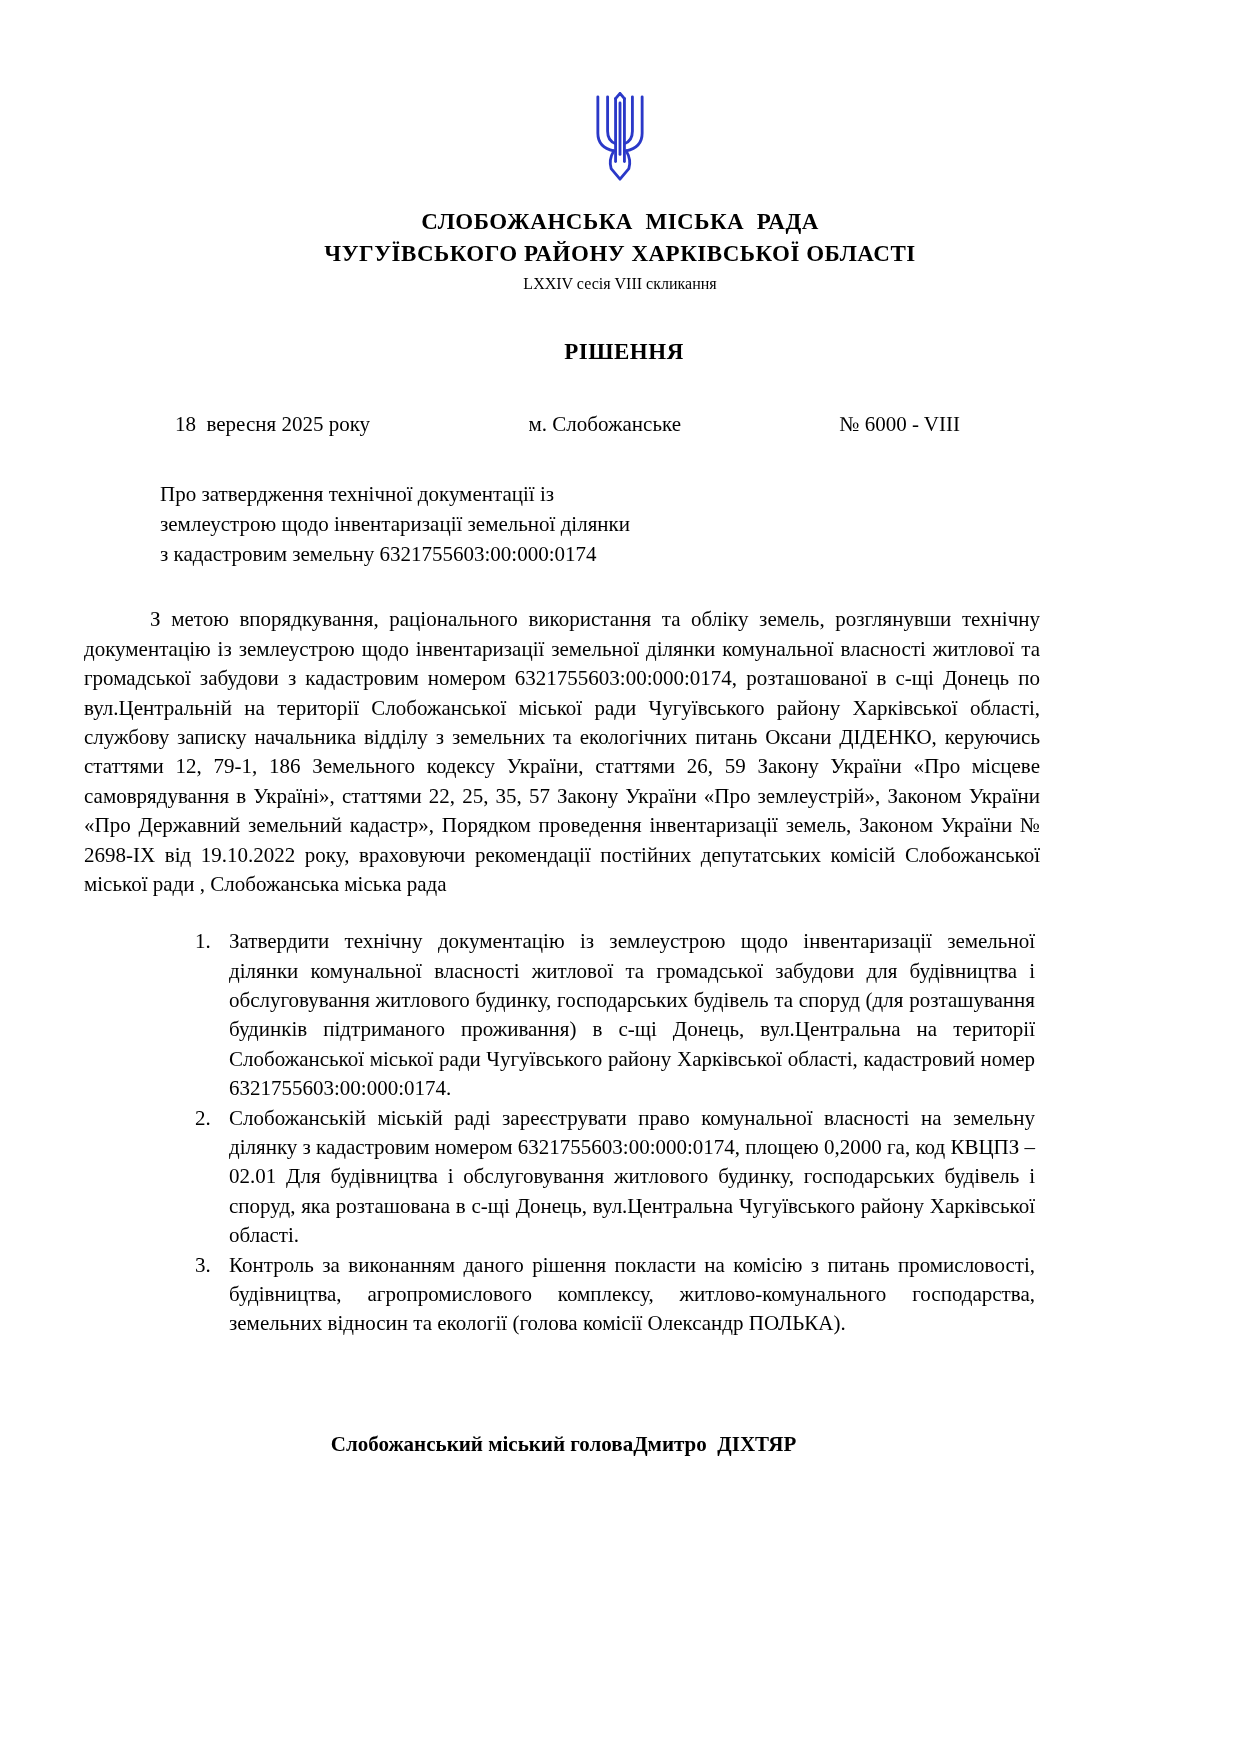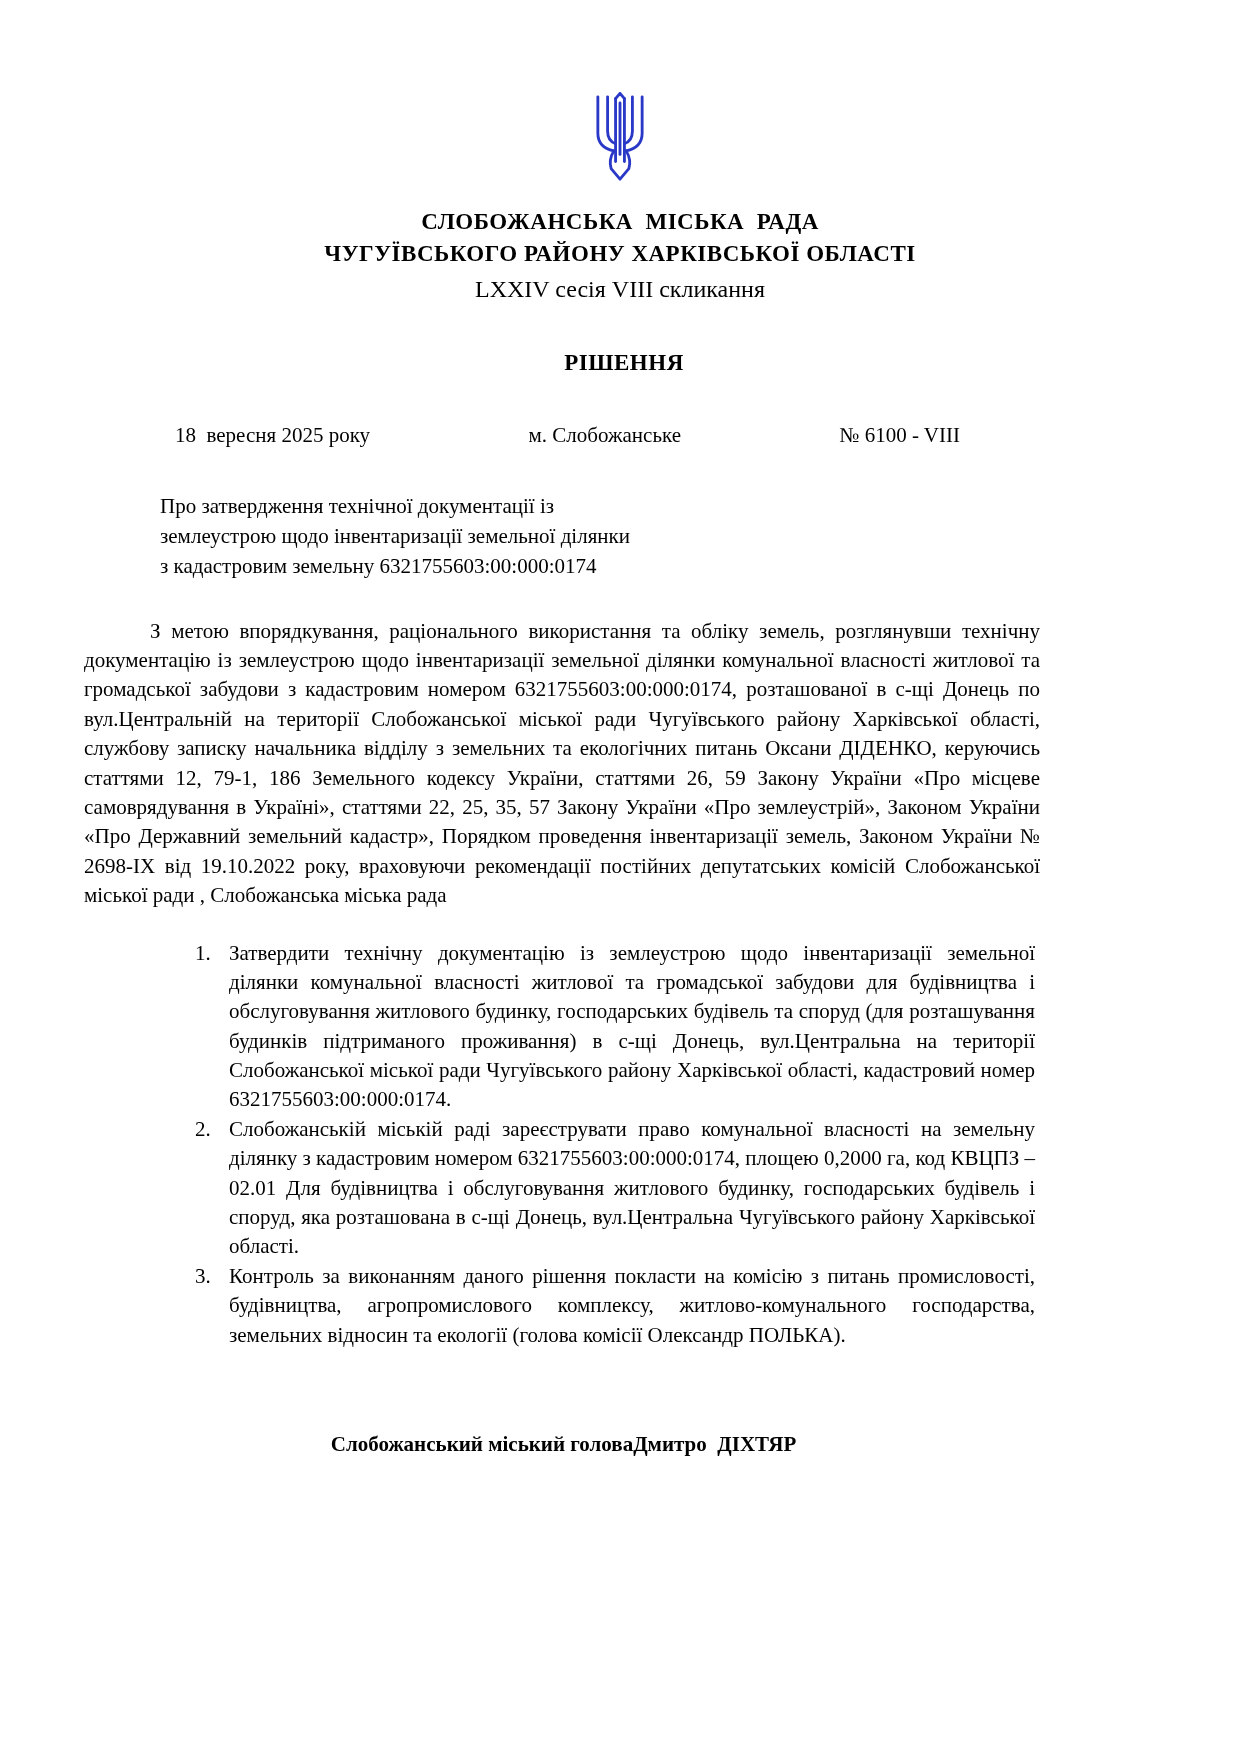--- a/index.html
+++ b/index.html
@@ -22,21 +22,21 @@
   }
   .center { text-align: center; }
   .org-line {
     font-weight: bold;
     font-size: 23px;
     letter-spacing: 0.5px;
     white-space: pre-wrap;
   }
   .org-line1 { margin-top: 14px; }
   .session-line {
-    font-size: 24px;
+    font-size: 16px;
     margin-top: 3px;
     white-space: pre-wrap;
   }
   .doc-type {
     font-weight: bold;
     font-size: 23px;
     margin-top: 40px;
     letter-spacing: 0.5px;
     margin-left: 8px;
   }
@@ -114,21 +114,21 @@
 
   <div class="center org-line">ЧУГУЇВСЬКОГО РАЙОНУ ХАРКІВСЬКОЇ ОБЛАСТІ</div>
 
   <div class="center session-line">LXXIV сесія VIII скликання</div>
 
   <div class="center doc-type">РІШЕННЯ</div>
 
   <div class="meta-row">
     <span>18  вересня 2025 року</span>
     <span>м. Слобожанське</span>
-    <span>№ 6100 - VIII</span>
+    <span>№ 6000 - VIII</span>
   </div>
 
   <div class="subject">
     <div>Про затвердження технічної документації із</div>
     <div>землеустрою щодо інвентаризації земельної ділянки</div>
     <div>з кадастровим земельну 6321755603:00:000:0174</div>
   </div>
 
   <p class="preamble">З метою впорядкування, раціонального використання та обліку земель, розглянувши технічну документацію із землеустрою щодо інвентаризації земельної ділянки комунальної власності житлової та громадської забудови з кадастровим номером 6321755603:00:000:0174, розташованої в с-щі Донець по вул.Центральній на території Слобожанської міської ради Чугуївського району Харківської області, службову записку начальника відділу з земельних та екологічних питань Оксани ДІДЕНКО, керуючись статтями 12, 79-1, 186 Земельного кодексу України, статтями 26, 59 Закону України «Про місцеве самоврядування в Україні», статтями 22, 25, 35, 57 Закону України «Про землеустрій», Законом України «Про Державний земельний кадастр», Порядком проведення інвентаризації земель, Законом України № 2698-ІХ від 19.10.2022 року, враховуючи рекомендації постійних депутатських комісій Слобожанської міської ради , Слобожанська міська рада</p>
 

